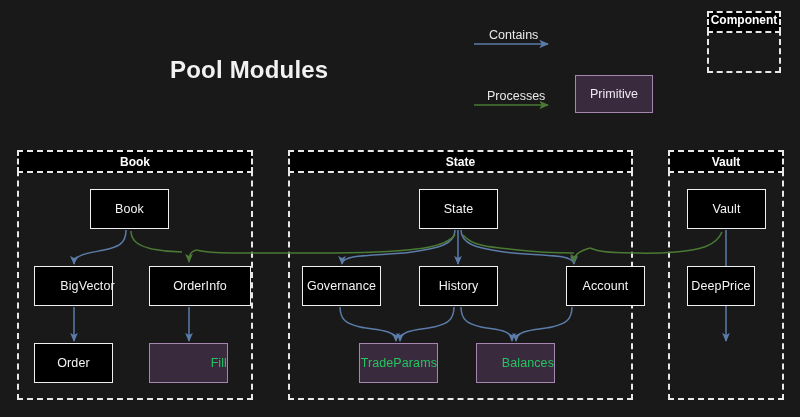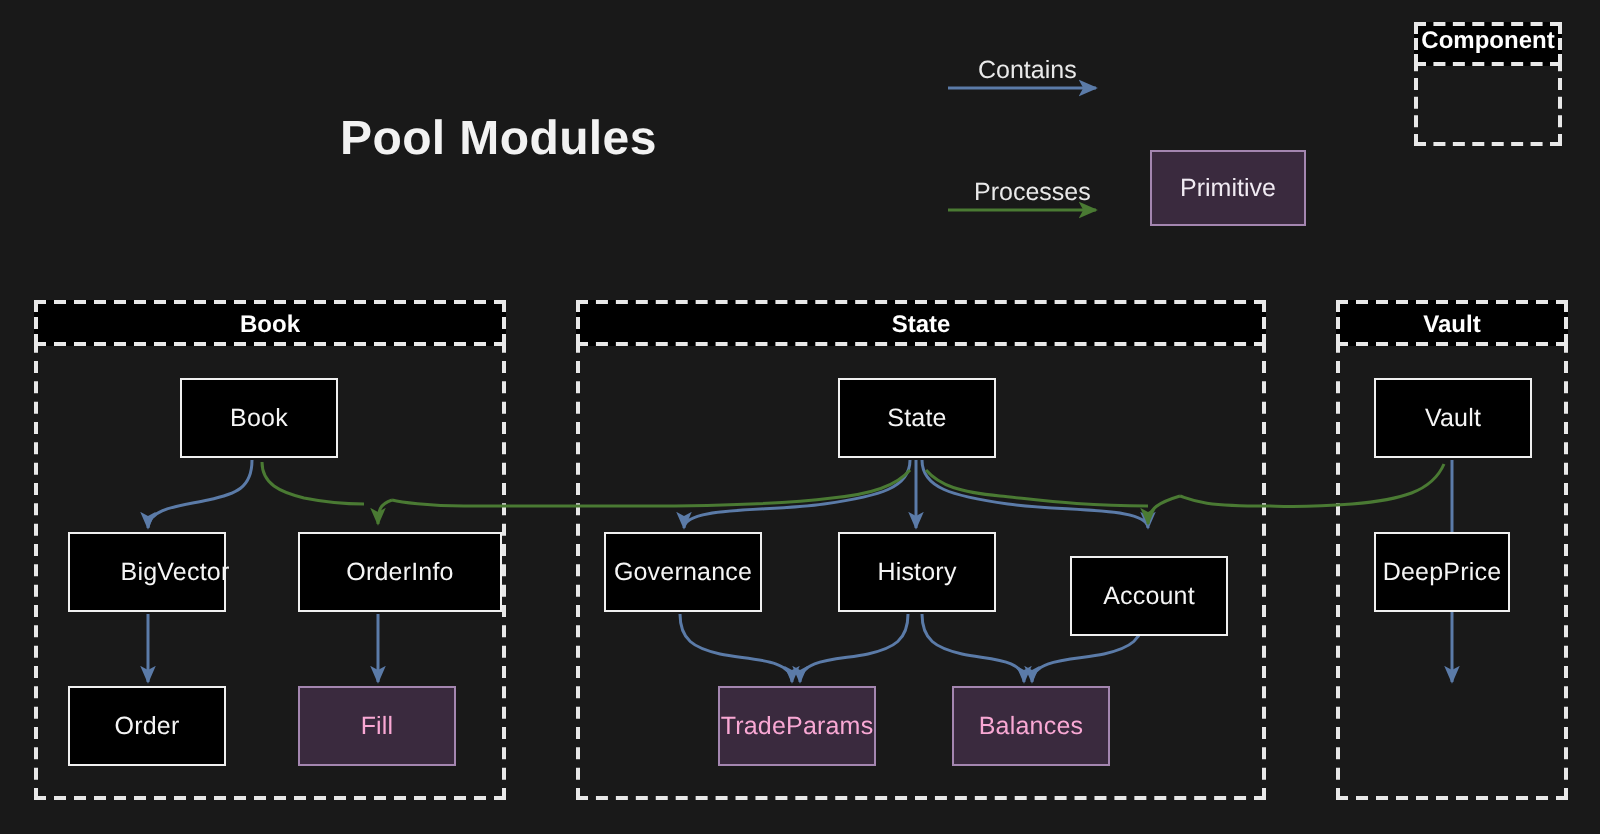--- a/index.html
+++ b/index.html
@@ -52,21 +52,22 @@
     letter-spacing:0.1px;
   }
   .node.module{
     background:#000000;
     border:1.6px solid #f0f0f0;
     color:#f5f5f5;
   }
   .node.primitive{
     background:#3a2a3e;
     border:1.6px solid #a486b0;
-    color:#f9a8d4;
+    color:#22c55e;
+    justify-content:flex-end;
   }
 
   
   .legend-label{
     position:absolute;
     color:#e9e9e9;
     font-size:12.5px;
     white-space:nowrap;
   }
   .legend-box{
@@ -210,21 +211,21 @@
 
   <div class="node module" style="left:419px;top:189px;width:79px;height:40px;">
     <span>State</span>
   </div>
   <div class="node module" style="left:302px;top:266px;width:79px;height:40px;">
     <span>Governance</span>
   </div>
   <div class="node module" style="left:419px;top:266px;width:79px;height:40px;">
     <span>History</span>
   </div>
-  <div class="node module" style="left:535px;top:266px;width:79px;height:40px;margin-top:12px;">
+  <div class="node module" style="left:566px;top:266px;width:79px;height:40px;">
     <span>Account</span>
   </div>
   <div class="node primitive" style="left:359px;top:343px;width:79px;height:40px;">
     <span>TradeParams</span>
   </div>
   <div class="node primitive" style="left:476px;top:343px;width:79px;height:40px;">
     <span>Balances</span>
   </div>
 
   <div class="node module" style="left:687px;top:189px;width:79px;height:40px;">

